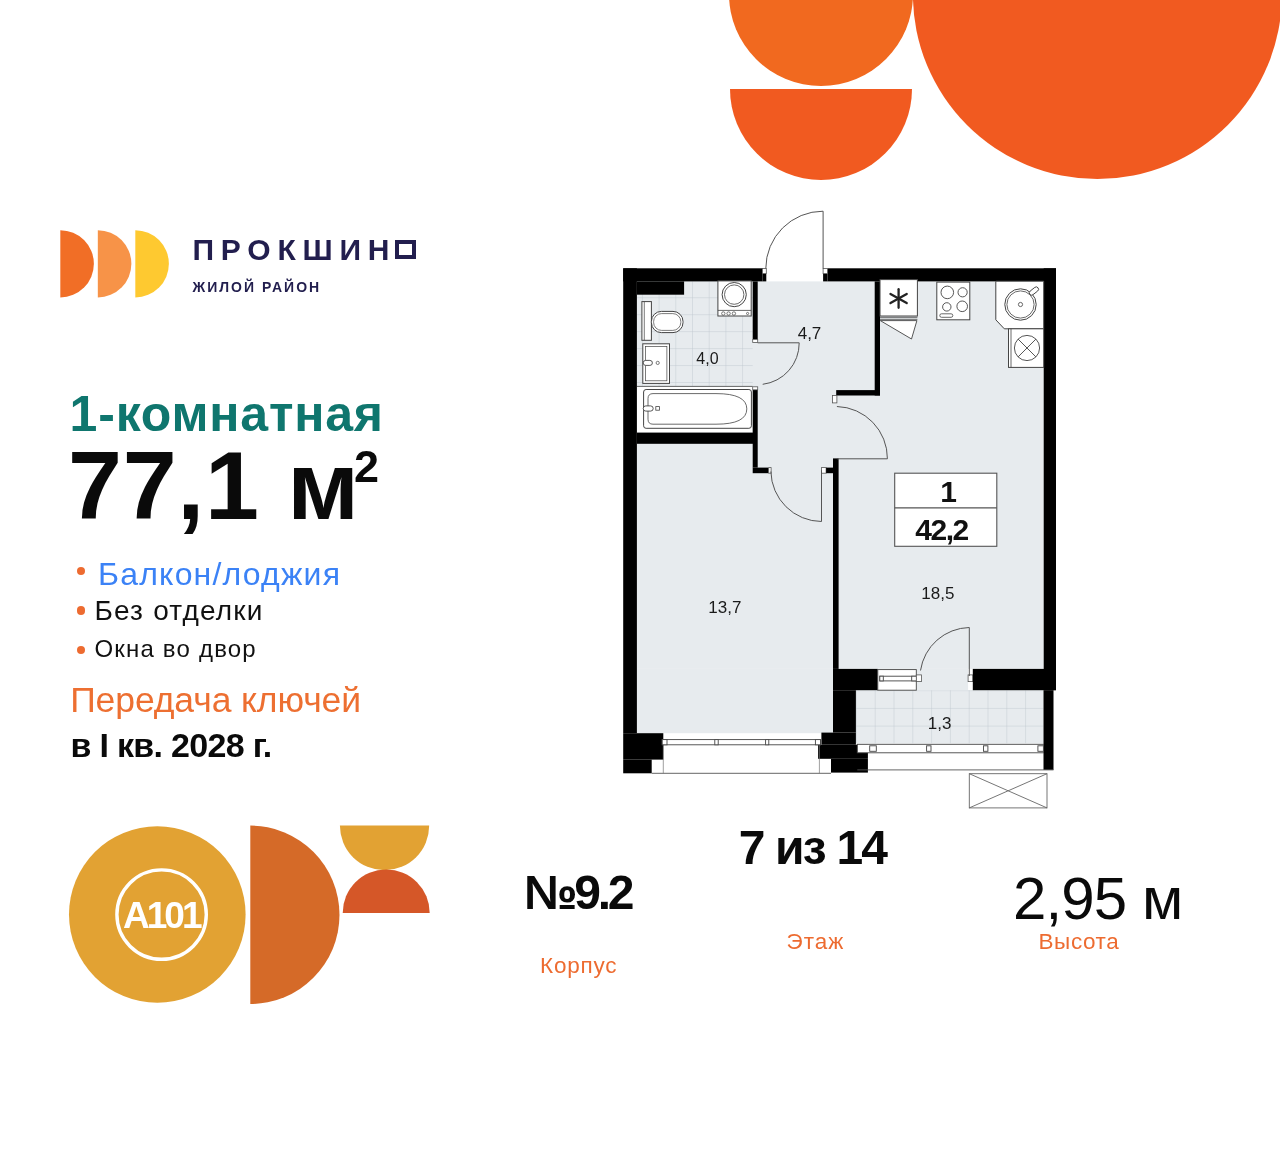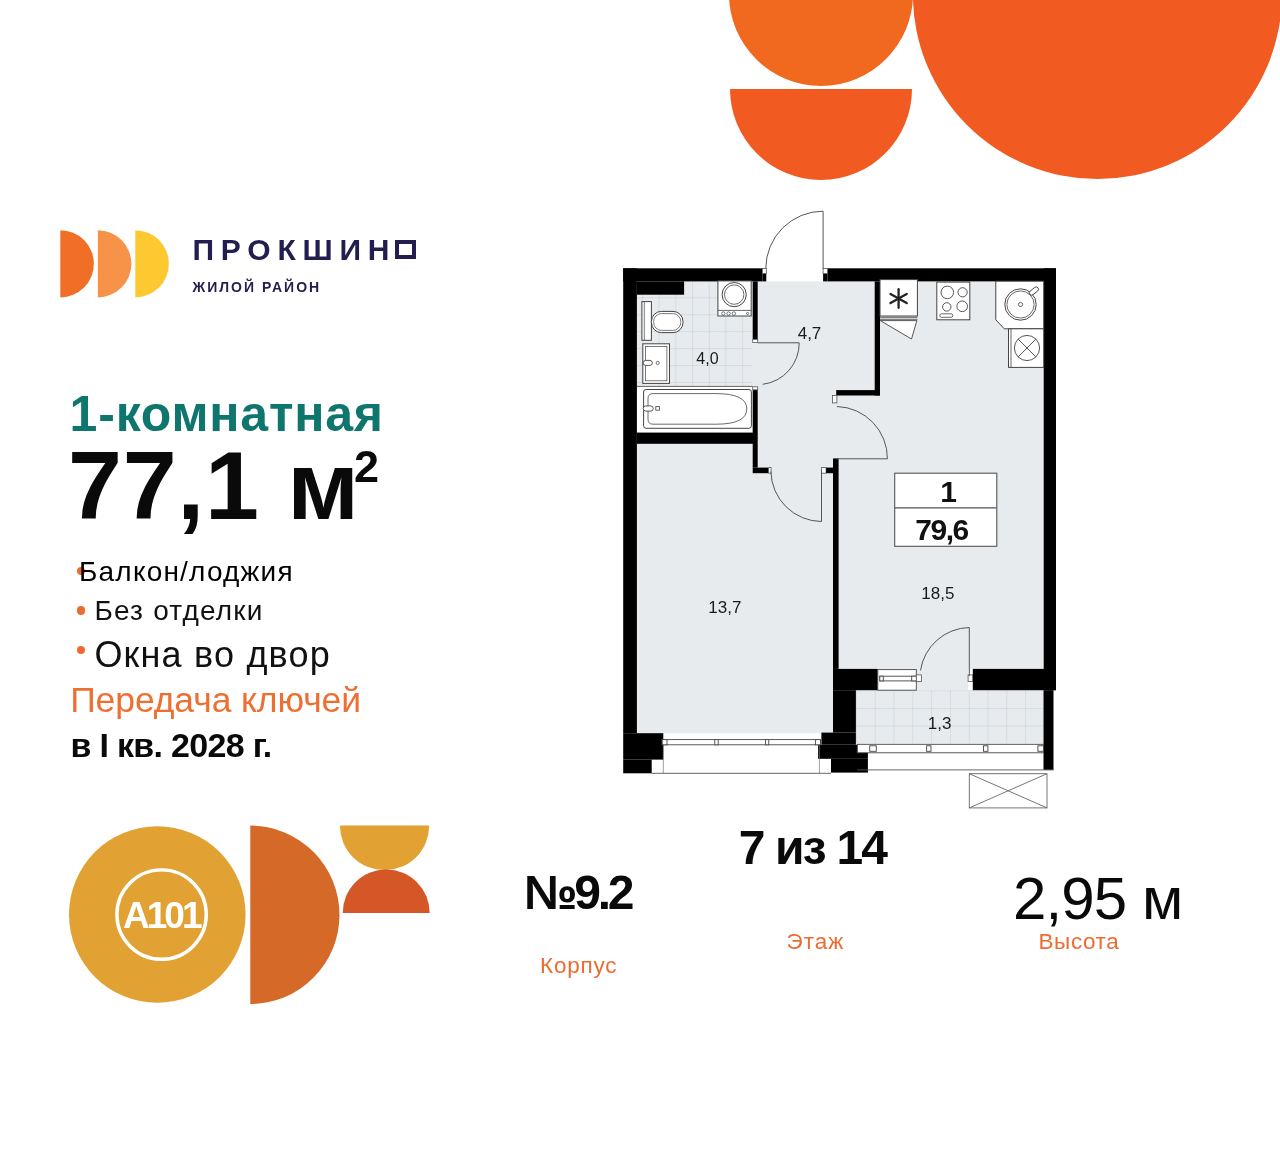--- a/index.html
+++ b/index.html
@@ -331,33 +331,33 @@
 
 <div class="abs txt" style="left:69.6px;top:388.7px;font-size:50px;font-weight:bold;color:#0f766e;letter-spacing:0.8px;">1-комнатная</div>
 
 <div class="abs txt" style="left:68px;top:436.5px;font-size:97px;font-weight:bold;color:#0a0a0a;letter-spacing:0.7px;">77,1 м</div>
 <div class="abs txt" style="left:354px;top:443.5px;font-size:45px;font-weight:bold;color:#0a0a0a;">2</div>
 
 <div class="abs" style="left:76.7px;top:566.5px;width:8.6px;height:8.6px;border-radius:50%;background:#ed6b30;"></div>
 <div class="abs" style="left:76.7px;top:606px;width:8.6px;height:8.6px;border-radius:50%;background:#ed6b30;"></div>
 <div class="abs" style="left:76.7px;top:645.7px;width:8.6px;height:8.6px;border-radius:50%;background:#ed6b30;"></div>
 
-<div class="abs txt" style="left:79px;top:557.5px;font-size:28px;color:#000000;letter-spacing:1.2px;">Балкон/лоджия</div>
+<div class="abs txt" style="left:98px;top:557.5px;font-size:32px;color:#3b82f6;letter-spacing:1.2px;">Балкон/лоджия</div>
 
 <div class="abs txt" style="left:94.4px;top:597.1px;font-size:28px;color:#111;letter-spacing:1.2px;">Без отделки</div>
 
-<div class="abs txt" style="left:94.4px;top:636.6px;font-size:36px;color:#111;letter-spacing:1.2px;">Окна во двор</div>
+<div class="abs txt" style="left:94.4px;top:636.6px;font-size:24px;color:#111;letter-spacing:1.2px;">Окна во двор</div>
 
 <div class="abs txt" style="left:70.2px;top:683.1px;font-size:35.5px;color:#ed6f31;letter-spacing:-0.1px;">Передача ключей</div>
 
 <div class="abs txt" style="left:70.6px;top:727.8px;font-size:34px;font-weight:bold;color:#0a0a0a;letter-spacing:-0.7px;">в I кв. 2028 г.</div>
 
 <div class="abs txt" style="left:897px;top:477.3px;width:103px;text-align:center;font-size:30px;font-weight:bold;color:#111;">1</div>
 
-<div class="abs txt" style="left:890px;top:514.9px;width:103px;text-align:center;font-size:30px;font-weight:bold;color:#111;letter-spacing:-1.5px;">79,6</div>
+<div class="abs txt" style="left:890px;top:514.9px;width:103px;text-align:center;font-size:30px;font-weight:bold;color:#111;letter-spacing:-1.5px;">42,2</div>
 
 <div class="abs txt" style="left:696.3px;top:350.7px;font-size:16px;color:#1a1a1a;">4,0</div>
 
 <div class="abs txt" style="left:797.7px;top:325.2px;font-size:17px;color:#1a1a1a;">4,7</div>
 
 <div class="abs txt" style="left:708.3px;top:598.8px;font-size:17px;color:#1a1a1a;">13,7</div>
 
 <div class="abs txt" style="left:921.3px;top:585px;font-size:17px;color:#1a1a1a;">18,5</div>
 
 <div class="abs txt" style="left:927.8px;top:715.2px;font-size:17px;color:#1a1a1a;">1,3</div>

